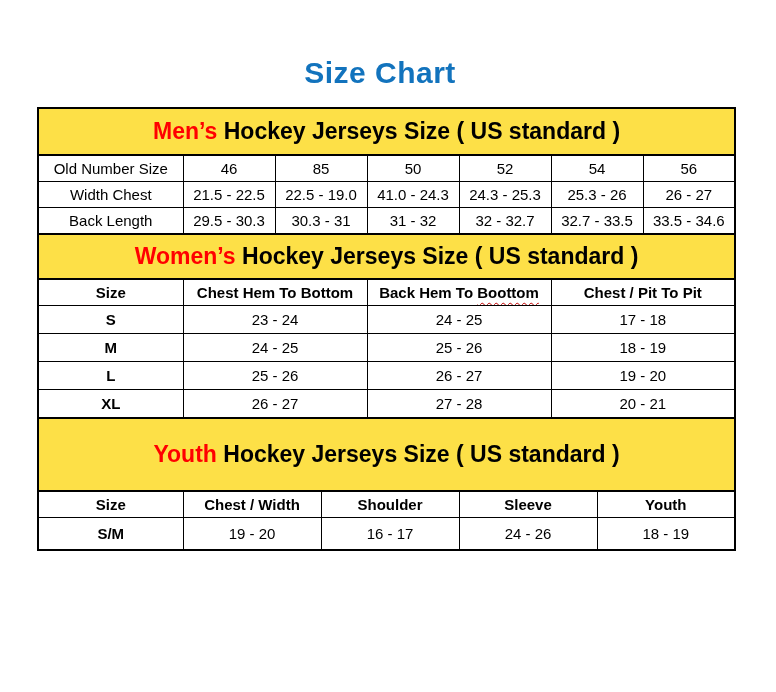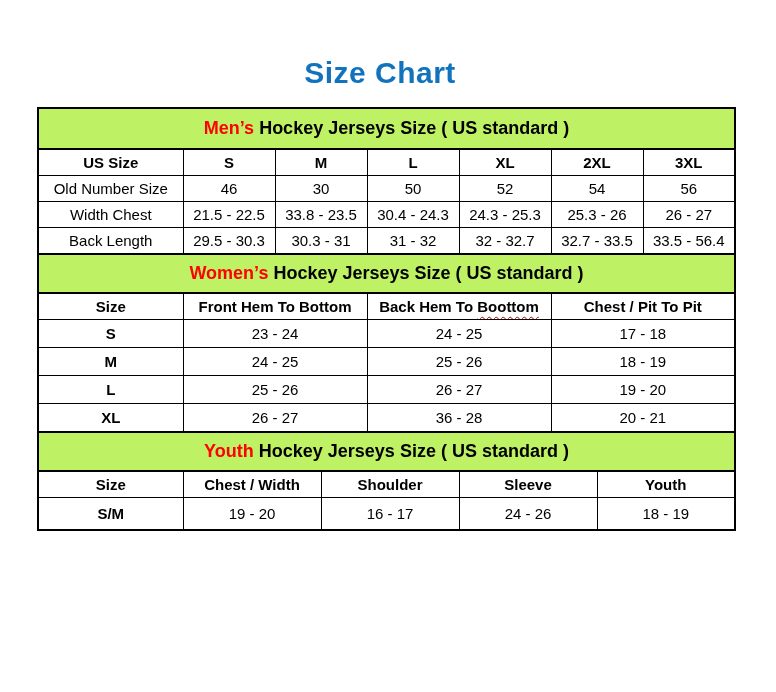--- a/index.html
+++ b/index.html
@@ -37,35 +37,35 @@
   .size-table td, .size-table th {
     border: 1px solid #000000;
     text-align: center;
     vertical-align: middle;
     font-size: 15px;
     padding: 4px 2px;
     overflow: hidden;
     white-space: nowrap;
   }
   .size-table tr.banner td {
-    background: #bef264;
+    background: #fde047;
     border: 2px solid #000000;
-    font-size: 18px;
+    font-size: 23px;
     font-weight: bold;
     padding: 9px 2px;
   }
   .size-table tr.head th {
     font-weight: bold;
   }
   .red { color: #ff0000; }
   .men td { padding: 4px 2px; }
   .women td { padding: 5px 2px; }
   .youth td { padding: 7px 16px; }
   .women tr.banner td { padding: 8px 2px; }
-  .youth tr.banner td { padding: 8px 2px; }
+  .youth tr.banner td { padding: 22px 2px; }
   .women .row-label, .youth .row-label { font-weight: bold; }
   .men .row-label { font-weight: normal; }
   .misspelled {
     text-decoration: underline;
     text-decoration-style: wavy;
     text-decoration-color: #c00000;
     text-decoration-thickness: 1px;
     text-underline-offset: 4px;
   }
 </style>
@@ -83,73 +83,64 @@
         <col style="width:92px">
         <col style="width:92px">
         <col style="width:92px">
         <col style="width:92px">
         <col style="width:92px">
     </colgroup>
     <tbody>
         <tr class="banner">
       <td colspan="7"><span class="red">Men’s</span><span> Hockey Jerseys Size ( US standard )</span></td>
     </tr>
-    <tr class="head">
-      <th>US Size</th>
-      <th>S</th>
-      <th>M</th>
-      <th>L</th>
-      <th>XL</th>
-      <th>2XL</th>
-      <th>3XL</th>
-    </tr>
     <tr>
       <td class="row-label">Old Number Size</td>
       <td>46</td>
-      <td>30</td>
+      <td>85</td>
       <td>50</td>
       <td>52</td>
       <td>54</td>
       <td>56</td>
     </tr>
     <tr>
       <td class="row-label">Width Chest</td>
       <td>21.5 - 22.5</td>
-      <td>33.8 - 23.5</td>
-      <td>30.4 - 24.3</td>
+      <td>22.5 - 19.0</td>
+      <td>41.0 - 24.3</td>
       <td>24.3 - 25.3</td>
       <td>25.3 - 26</td>
       <td>26 - 27</td>
     </tr>
     <tr>
       <td class="row-label">Back Length</td>
       <td>29.5 - 30.3</td>
       <td>30.3 - 31</td>
       <td>31 - 32</td>
       <td>32 - 32.7</td>
       <td>32.7 - 33.5</td>
-      <td>33.5 - 56.4</td>
+      <td>33.5 - 34.6</td>
     </tr>
   </tbody>
     </table>
 
   <table class="size-table women">
     <colgroup>
       <col style="width:145px">
         <col style="width:184px">
         <col style="width:184px">
         <col style="width:184px">
     </colgroup>
     <tbody>
         <tr class="banner">
       <td colspan="4"><span class="red">Women’s</span><span> Hockey Jerseys Size ( US standard )</span></td>
     </tr>
     <tr class="head">
       <th>Size</th>
-      <th>Front Hem To Bottom</th>
+      <th>Chest Hem To Bottom</th>
       <th><span>Back Hem To </span><span class="misspelled">Boottom</span></th>
       <th>Chest / Pit To Pit</th>
     </tr>
     <tr>
       <td class="row-label">S</td>
       <td>23 - 24</td>
       <td>24 - 25</td>
       <td>17 - 18</td>
     </tr>
     <tr>
@@ -160,21 +151,21 @@
     </tr>
     <tr>
       <td class="row-label">L</td>
       <td>25 - 26</td>
       <td>26 - 27</td>
       <td>19 - 20</td>
     </tr>
     <tr>
       <td class="row-label">XL</td>
       <td>26 - 27</td>
-      <td>36 - 28</td>
+      <td>27 - 28</td>
       <td>20 - 21</td>
     </tr>
   </tbody>
     </table>
 
   <table class="size-table youth">
     <colgroup>
       <col style="width:145px">
         <col style="width:138px">
         <col style="width:138px">

